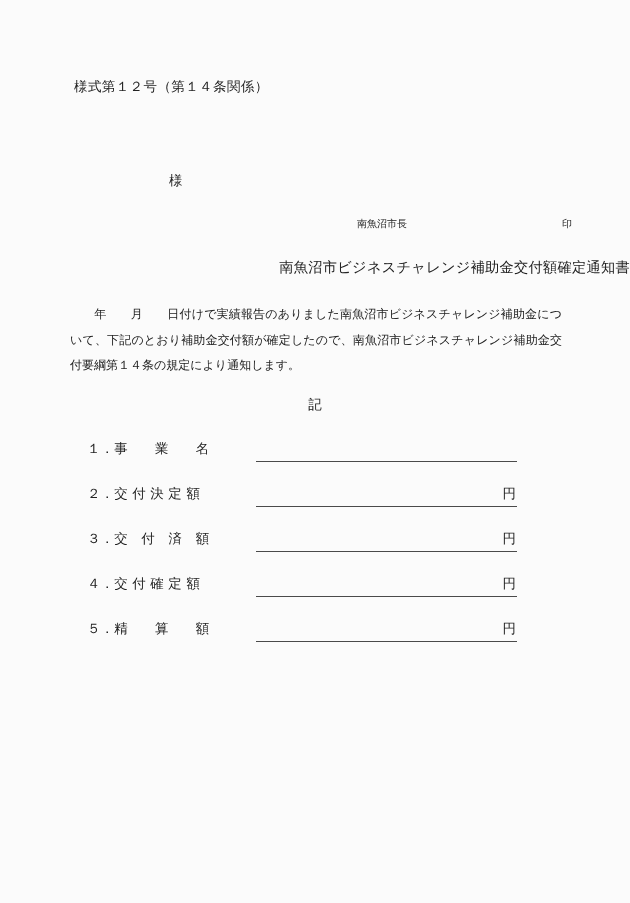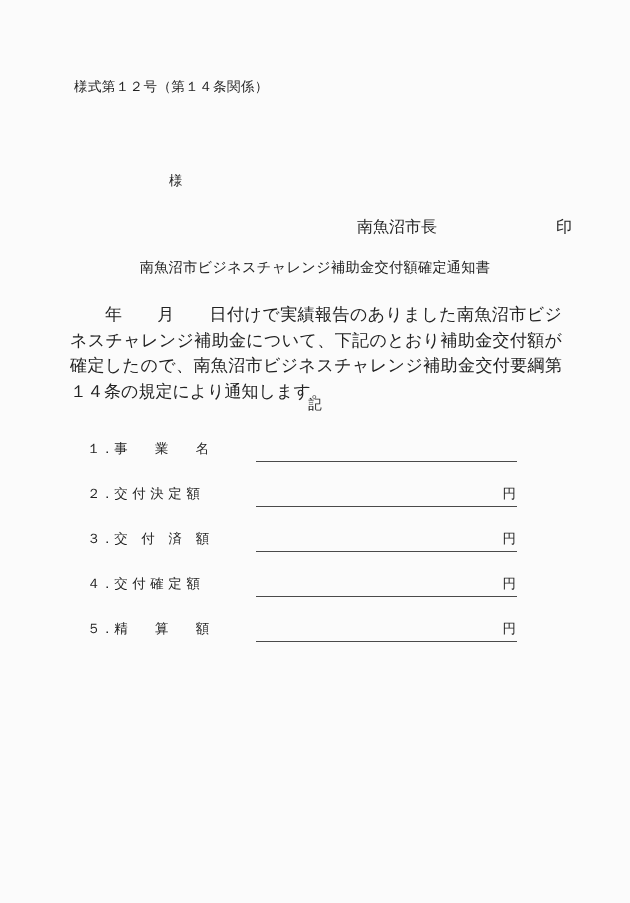--- a/index.html
+++ b/index.html
@@ -49,44 +49,44 @@
     top: 172px;
     font-size: 13.5px;
   }
 
   
   .issuer-row {
     position: absolute;
     left: 357px;
     top: 217px;
     width: 215px;
-    font-size: 16px;
+    font-size: 10px;
     display: flex;
     justify-content: space-between;
     text-align: right;
   }
 
   
   .doc-title {
     position: absolute;
     top: 258px;
     left: 0;
     right: 0;
-    text-align: center;
+    text-align: right;
     font-size: 14.2px;
     letter-spacing: 0.3px;
   }
 
   
   .body-text {
     position: absolute;
     left: 70px;
     top: 302px;
     width: 492px;
-    font-size: 17px;
+    font-size: 12px;
     line-height: 25.5px;
     text-align: justify;
     text-justify: inter-character;
   }
   .body-text p { margin: 0; white-space: pre-wrap; }
 
   
   .ki-mark {
     position: absolute;
     top: 396px;

